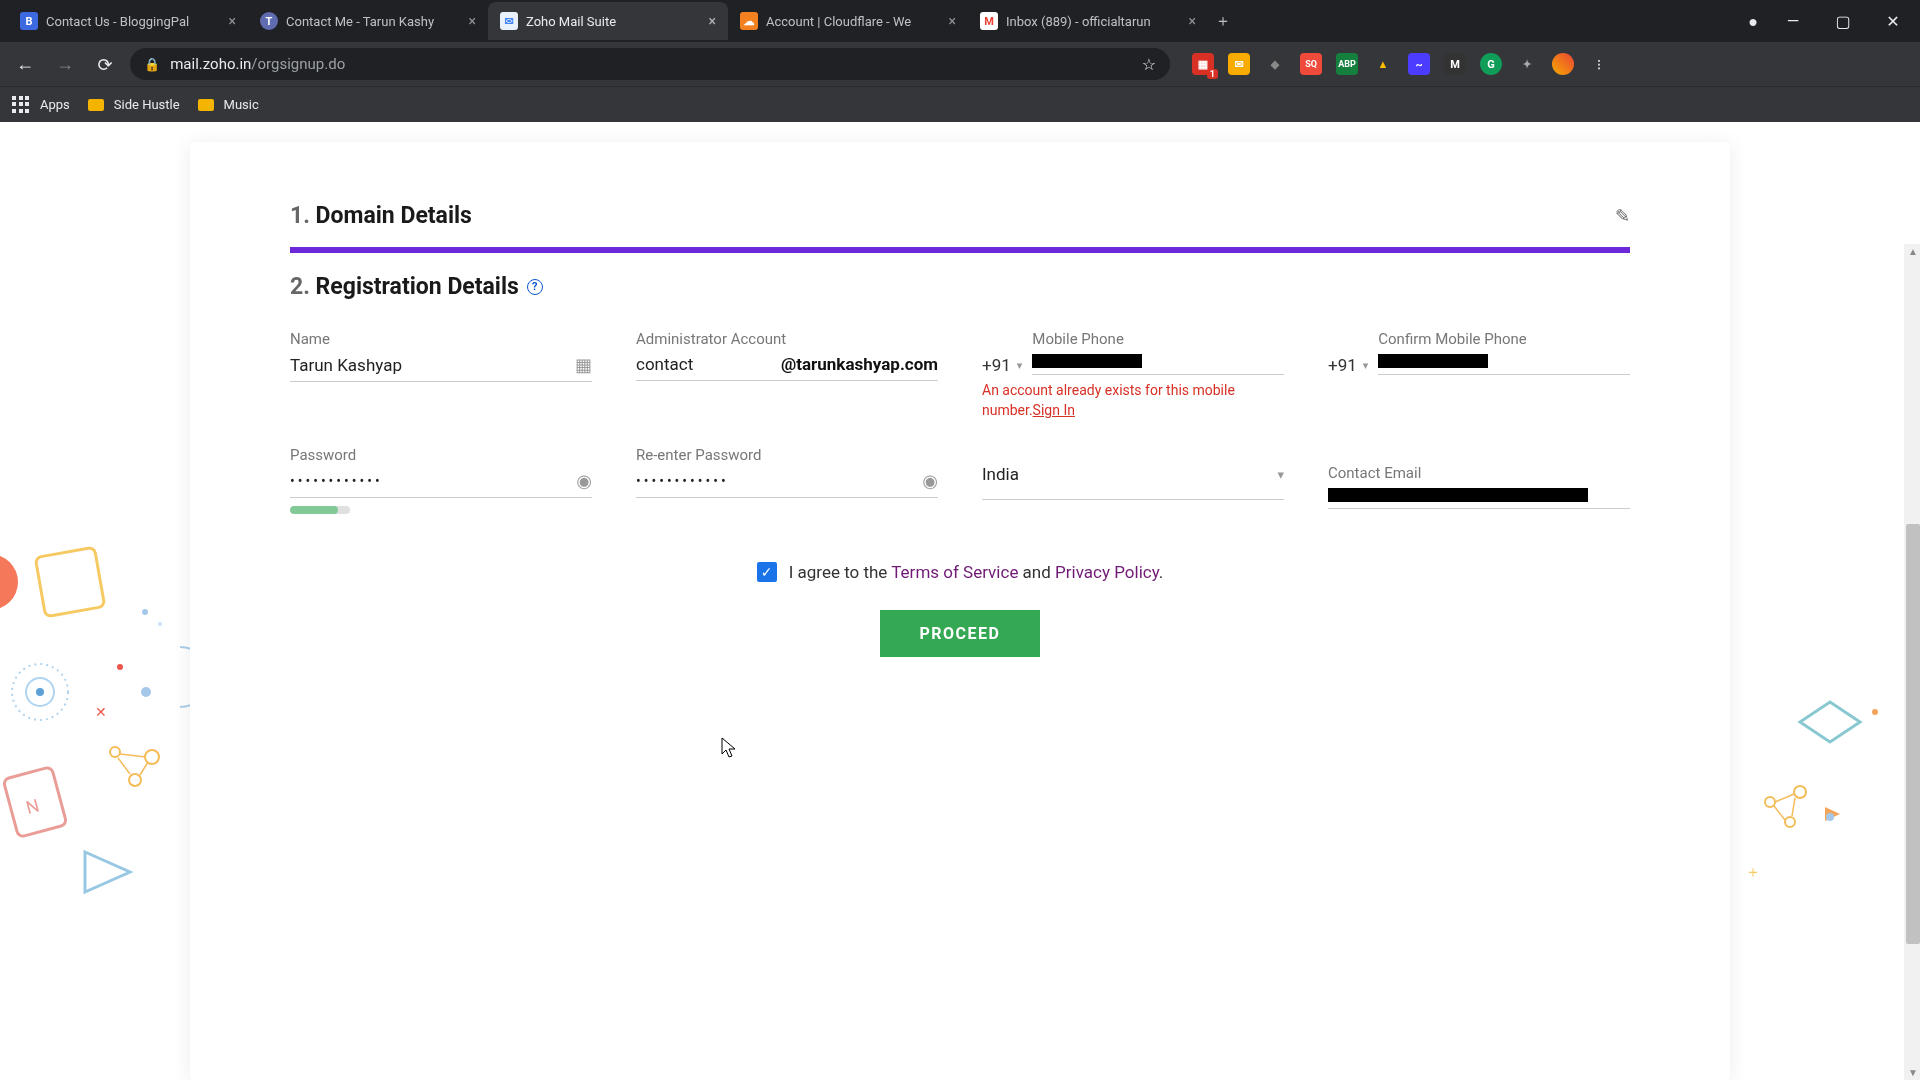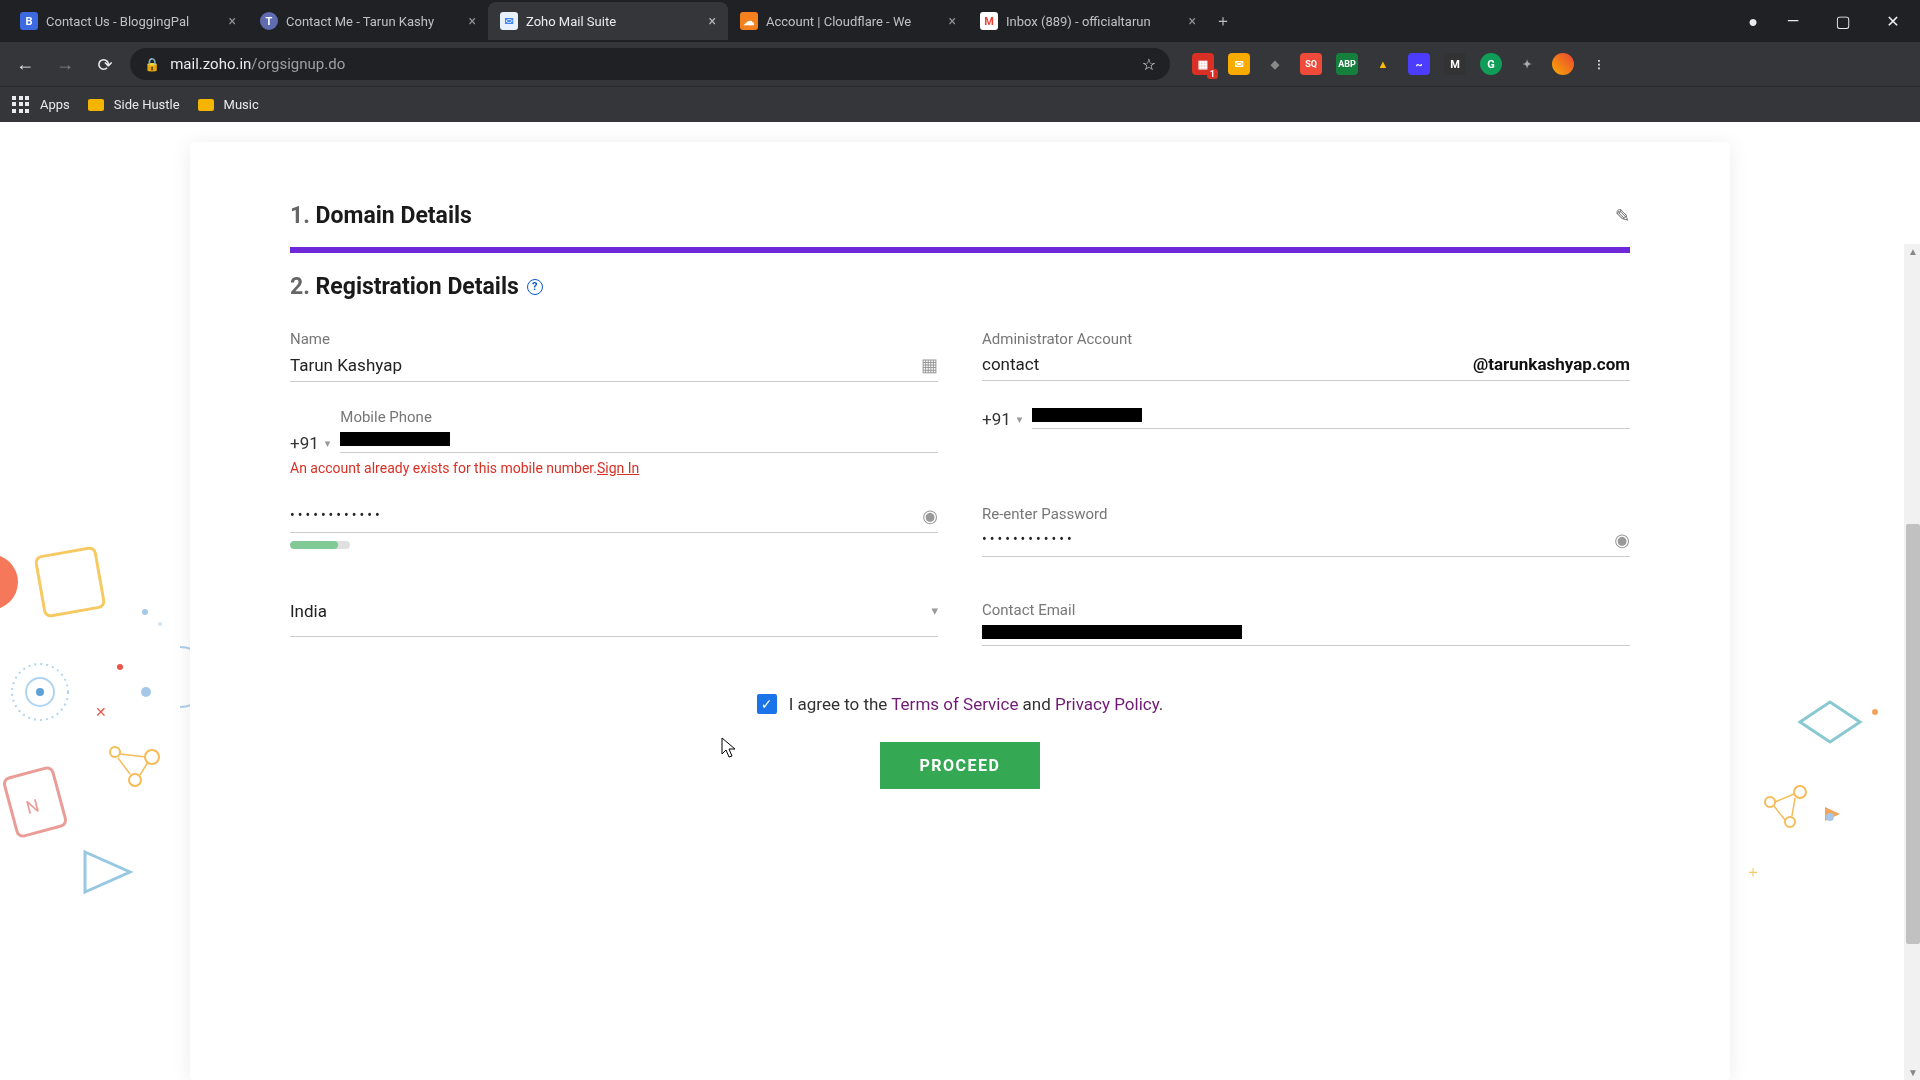--- a/index.html
+++ b/index.html
@@ -39,21 +39,21 @@
     .card { position: absolute; left: 190px; right: 190px; top: 20px; bottom: 0; background: #fff; box-shadow: 0 2px 20px rgba(0,0,0,0.08); border-radius: 4px; padding: 60px 100px 40px 100px; }
     
     .sec-head { display: flex; align-items: center; justify-content: space-between; padding-bottom: 18px; border-bottom: 6px solid #6d28d9; margin-bottom: 20px; }
     .sec-title { font-size: 23px; font-weight: 700; color: #1a1a1a; }
     .sec-num { color: #666; }
     .edit-icon { font-size: 18px; color: #666; }
     
     .sec-head2 { display: flex; align-items: center; gap: 8px; margin-bottom: 30px; }
     .help-icon { width: 16px; height: 16px; border: 1.5px solid #0b57d0; color: #0b57d0; border-radius: 50%; font-size: 11px; display: flex; align-items: center; justify-content: center; font-weight: bold; }
     
-    .form-grid { display: grid; grid-template-columns: 1fr 1fr; gap: 26px 44px; }
+    .form-grid { display: grid; grid-template-columns: 1fr 1fr 1fr 1fr; gap: 26px 44px; }
     .form-field { position: relative; }
     .form-label { font-size: 15px; color: #777; margin-bottom: 6px; }
     .form-line { border-bottom: 1px solid #ccc; padding-bottom: 6px; display: flex; align-items: center; }
     .form-value { font-size: 17px; color: #222; flex: 1; }
     .form-suffix-icon { color: #999; font-size: 18px; }
     
     .admin-row .form-value { color: #222; }
     .domain-suffix { font-size: 17px; font-weight: 700; color: #111; margin-left: 6px; }
     
     .phone-row { display: flex; align-items: flex-end; gap: 10px; }
@@ -271,28 +271,30 @@
         </div>
       </div>
 
       <div class="form-field">
         <div class="phone-row">
           <div class="country-code">
             <span>+91</span>
               <span class="chev">▾</span>
           </div>
           <div style="flex:1">
+            <div class="form-label">Confirm Mobile Phone</div>
             <div class="form-line">
                 <span class="redacted" style="width:110px"></span>
               </div>
           </div>
         </div>
       </div>
 
       <div class="form-field">
+        <div class="form-label">Password</div>
         <div class="form-line">
           <div class="form-value pwd-dots">••••••••••••</div>
           <div class="form-suffix-icon">◉</div>
         </div>
         <div class="strength">
             <div class="strength-fill"></div>
           </div>
       </div>
 
       <div class="form-field">

